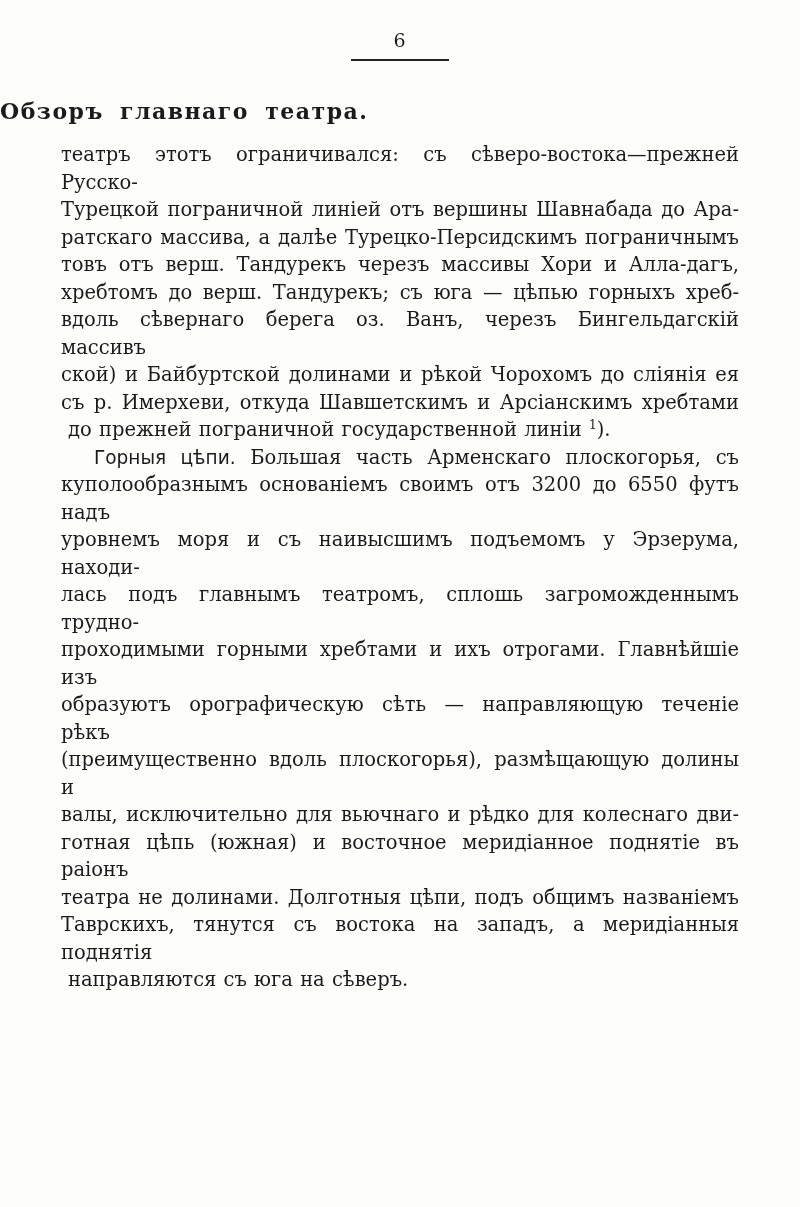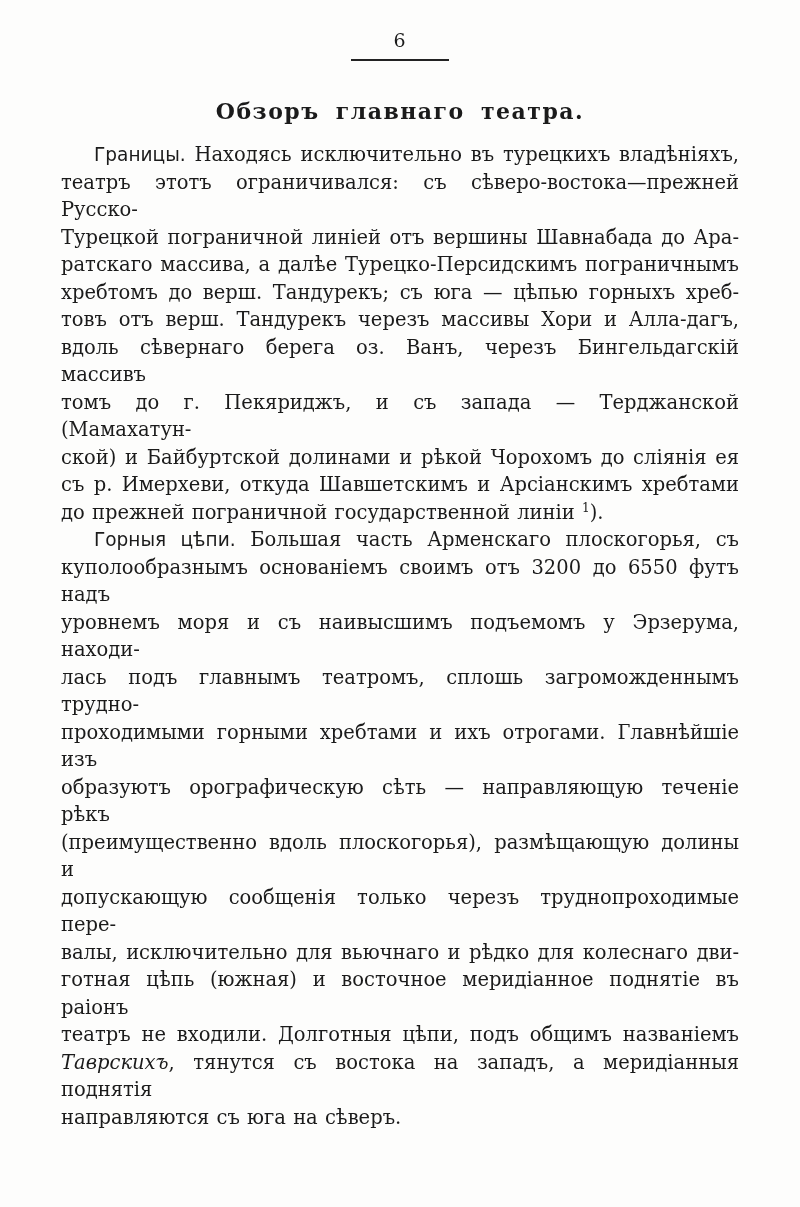--- a/index.html
+++ b/index.html
@@ -23,88 +23,84 @@
     letter-spacing: 1px;
   }
   .num-rule {
     width: 98px;
     height: 0;
     border-top: 2px solid #232323;
     margin: 7px auto 0 auto;
   }
   .heading {
     margin-top: 37px;
-    text-align: center;
     font-size: 22px;
     font-weight: bold;
     letter-spacing: 1.5px;
     word-spacing: 7px;
     line-height: 26px;
   }
   .main-text {
     width: 678px;
     margin: 17px auto 0 auto;
     font-size: 19.5px;
     line-height: 27.5px;
   }
   .paragraph { margin: 0; }
   .line {
     text-align: justify;
     text-align-last: justify;
     word-spacing: 1px;
   }
-  .line.last { text-align-last: left; }
+  .line.last { text-align-last: left; margin-left: 7px; }
   .line.indent { text-indent: 33px; }
   .seg-lead {
     font-family: "DejaVu Sans", sans-serif;
     font-size: 0.95em;
   }
-  .seg-italic { font-style: italic; }
+  .seg-italic { }
   sup.seg-sup {
     font-size: 0.62em;
     line-height: 0;
     vertical-align: super;
   }
 </style>
 </head>
 <body>
 
 <div class="page">
 
   <div class="pagenum-wrap">
     <div class="pagenum">6</div>
     <div class="num-rule"></div>
   </div>
 
   <div class="heading">Обзоръ главнаго театра.</div>
 
   <div class="main-text">
       <div class="paragraph">
-        <div class="line indent"><span class="seg-lead">Границы.</span><span class="seg-normal"> Находясь исключительно въ турецкихъ владѣніяхъ,</span></div>
         <div class="line"><span class="seg-normal">театръ этотъ ограничивался: съ сѣверо-востока—прежней Русско-</span></div>
         <div class="line"><span class="seg-normal">Турецкой пограничной линіей отъ вершины Шавнабада до Ара-</span></div>
         <div class="line"><span class="seg-normal">ратскаго массива, а далѣе Турецко-Персидскимъ пограничнымъ</span></div>
+        <div class="line"><span class="seg-normal">товъ отъ верш. Тандурекъ черезъ массивы Хори и Алла-дагъ,</span></div>
         <div class="line"><span class="seg-normal">хребтомъ до верш. Тандурекъ; съ юга — цѣпью горныхъ хреб-</span></div>
-        <div class="line"><span class="seg-normal">товъ отъ верш. Тандурекъ черезъ массивы Хори и Алла-дагъ,</span></div>
         <div class="line"><span class="seg-normal">вдоль сѣвернаго берега оз. Ванъ, черезъ Бингельдагскій массивъ</span></div>
-        <div class="line"><span class="seg-normal">томъ до г. Пекяриджъ, и съ запада — Терджанской (Мамахатун-</span></div>
         <div class="line"><span class="seg-normal">ской) и Байбуртской долинами и рѣкой Чорохомъ до сліянія ея</span></div>
         <div class="line"><span class="seg-normal">съ р. Имерхеви, откуда Шавшетскимъ и Арсіанскимъ хребтами</span></div>
         <div class="line last"><span class="seg-normal">до прежней пограничной государственной линіи </span><sup class="seg-sup">1</sup><span class="seg-normal">).</span></div>
       </div>
       <div class="paragraph">
         <div class="line indent"><span class="seg-lead">Горныя цѣпи.</span><span class="seg-normal"> Большая часть Арменскаго плоскогорья, съ</span></div>
         <div class="line"><span class="seg-normal">куполообразнымъ основаніемъ своимъ отъ 3200 до 6550 футъ надъ</span></div>
         <div class="line"><span class="seg-normal">уровнемъ моря и съ наивысшимъ подъемомъ у Эрзерума, находи-</span></div>
         <div class="line"><span class="seg-normal">лась подъ главнымъ театромъ, сплошь загроможденнымъ трудно-</span></div>
         <div class="line"><span class="seg-normal">проходимыми горными хребтами и ихъ отрогами. Главнѣйшіе изъ</span></div>
         <div class="line"><span class="seg-normal">образуютъ орографическую сѣть — направляющую теченіе рѣкъ</span></div>
         <div class="line"><span class="seg-normal">(преимущественно вдоль плоскогорья), размѣщающую долины и</span></div>
-        <div class="line"><span class="seg-normal">допускающую сообщенія только черезъ труднопроходимые пере-</span></div>
         <div class="line"><span class="seg-normal">валы, исключительно для вьючнаго и рѣдко для колеснаго дви-</span></div>
         <div class="line"><span class="seg-normal">готная цѣпь (южная) и восточное меридіанное поднятіе въ раіонъ</span></div>
-        <div class="line"><span class="seg-normal">театръ не входили. Долготныя цѣпи, подъ общимъ названіемъ</span></div>
+        <div class="line"><span class="seg-normal">театра не долинами. Долготныя цѣпи, подъ общимъ названіемъ</span></div>
         <div class="line"><span class="seg-italic">Таврскихъ</span><span class="seg-normal">, тянутся съ востока на западъ, а меридіанныя поднятія</span></div>
         <div class="line last"><span class="seg-normal">направляются съ юга на сѣверъ.</span></div>
       </div>
     </div>
 
 </div>
 
 </body></html>

